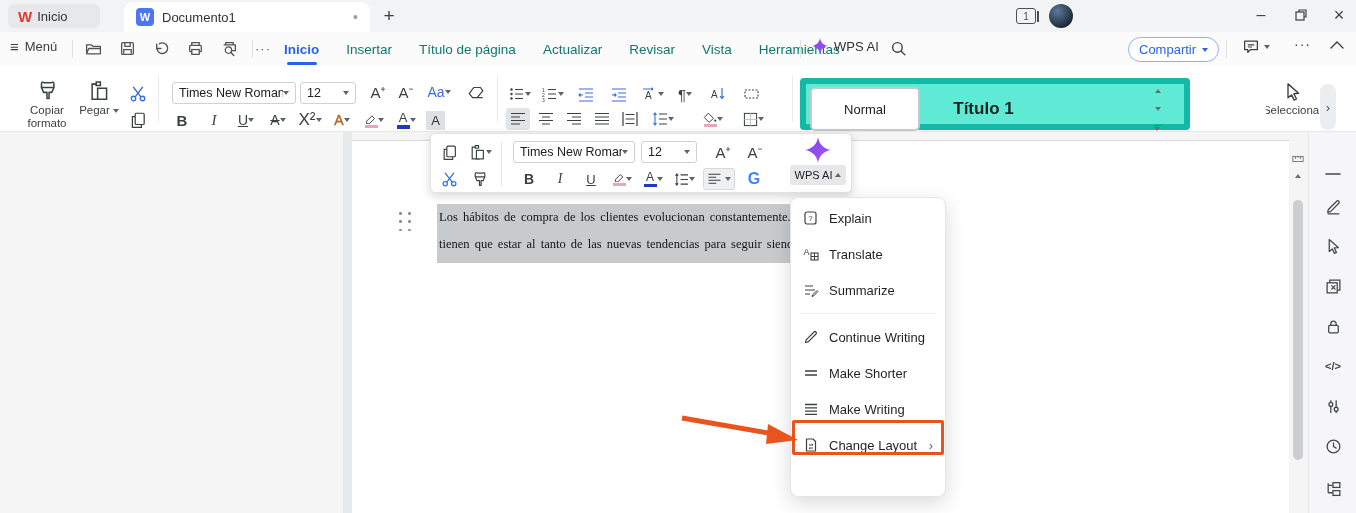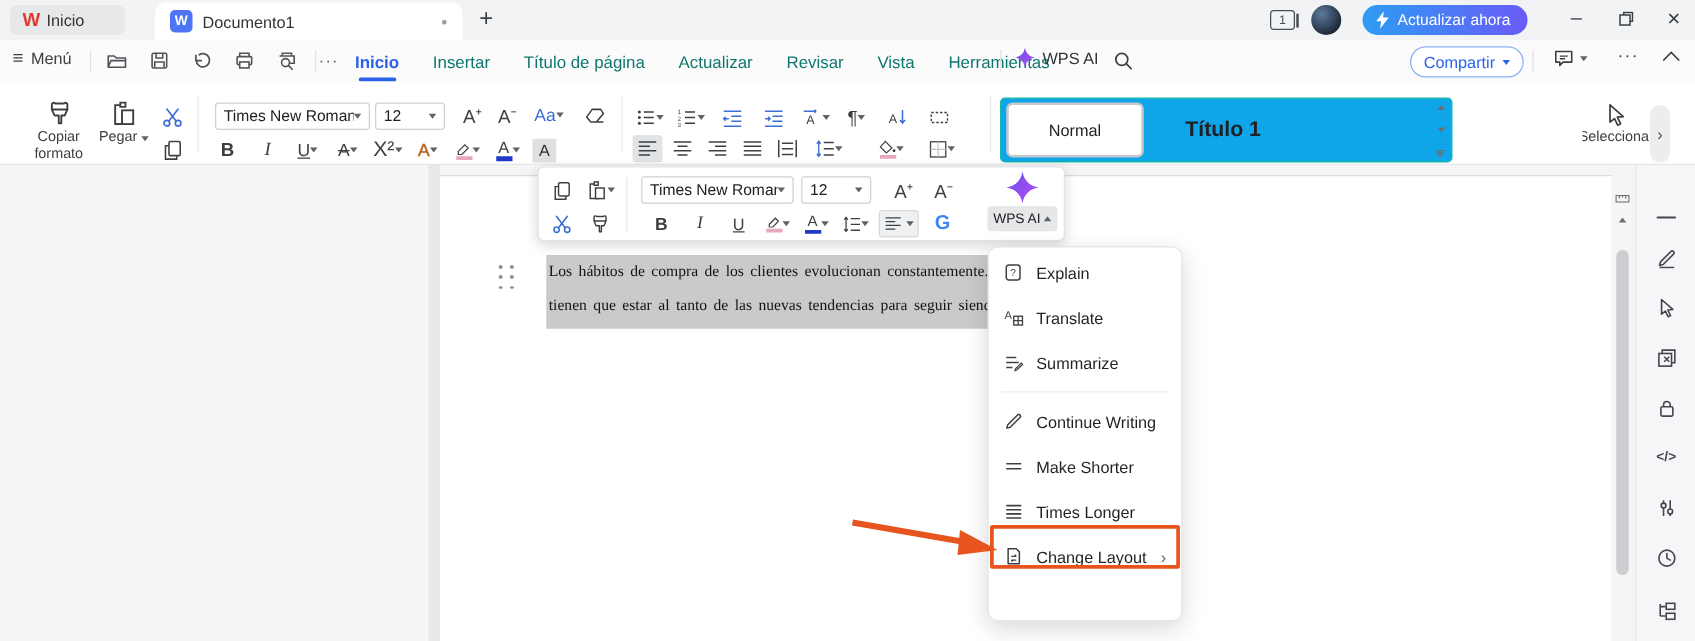--- a/index.html
+++ b/index.html
@@ -46,21 +46,21 @@
   .big-btn{position:absolute;display:flex;flex-direction:column;align-items:center;gap:2px;font-size:11.5px;color:#3c4043;cursor:pointer;text-align:center;line-height:1.15}
   .sm{width:24px;height:24px;display:flex;align-items:center;justify-content:center;cursor:pointer;color:#3c4043}
   .combo{border:1px solid #CFD1D4;border-radius:3px;background:#fff;display:flex;align-items:center;justify-content:space-between;padding:0 6px;font-size:12.5px;color:#202124;cursor:pointer}
   .rrow{position:absolute;display:flex;align-items:center}
   .fc-a{display:flex;flex-direction:column;align-items:center;line-height:1;cursor:pointer}
   .fc-a .bar{width:13px;height:3.5px;background:#2038C8;margin-top:1px}
   .hl-bar{width:13px;height:3px;background:#E7A7B8;margin-top:1px}
   .char-box{width:19px;height:19px;background:#DFE0E2;display:flex;align-items:center;justify-content:center;font-size:13px;cursor:pointer}
   .align-btn{width:24px;height:22px;display:flex;align-items:center;justify-content:center;border-radius:3px;cursor:pointer}
   .align-btn.sel{background:#E2E3E5}
-  .styles-box{position:absolute;left:800px;top:78px;width:362px;height:52px;border:1px solid #14b8a6;border-radius:4px;background:#0ea5e9}
+  .styles-box{position:absolute;left:800px;top:78px;width:390px;height:52px;border:6px solid #14b8a6;border-radius:4px;background:#5eead4}
   .style-cell{position:absolute;top:3px;height:44px;display:flex;align-items:center;justify-content:center;cursor:pointer;color:#202124}
   .style-cell.sel{border:2px solid #C6C8CB;border-radius:5px;background:#fff}
   .gal-scroll{position:absolute;left:344px;top:2px;width:15px;height:48px;display:flex;flex-direction:column;align-items:center;justify-content:space-between;padding:3px 0;color:#6b6f74}
   .tri-u{width:0;height:0;border-left:3.5px solid transparent;border-right:3.5px solid transparent;border-bottom:4px solid #6b6f74}
   .tri-d{width:0;height:0;border-left:3.5px solid transparent;border-right:3.5px solid transparent;border-top:4px solid #6b6f74}
   .expand-strip{position:absolute;left:1320px;top:84px;width:16px;height:46px;background:#ECEDEF;border-radius:8px;display:flex;align-items:center;justify-content:center;color:#4a4f55;cursor:pointer;font-size:13px}
   
   .canvas{position:absolute;left:0;top:132px;width:1356px;height:381px;background:#F5F5F6}
   .canvas-gap{position:absolute;left:343px;top:0;width:9px;height:381px;background:#E7E8EA}
   .page{position:absolute;left:352px;top:8px;width:937px;height:373px;background:#fff;border-top:1px solid #DADBDD}
@@ -99,28 +99,20 @@
     </div>
     <div class="doc-tab">
       <span class="doc-icon">W</span>
       <span>Documento1</span>
       <span class="doc-dot">•</span>
     </div>
     <div class="plus-btn">+</div>
 
     <div class="win-badge">1</div>
     <div class="avatar"></div>
-    <div class="update-btn">
-      <span>
-        <svg width="12" height="14" viewBox="0 0 12 14">
-            <polygon points="7,0 1,8 5,8 4,14 11,5 6.5,5" fill="#fff"></polygon>
-          </svg>
-      </span>
-      <span>Actualizar ahora</span>
-    </div>
     <div class="winctl" style="left:1244px">–</div>
     <div class="winctl" style="left:1284px">
       <svg width="12" height="12" viewBox="0 0 12 12">
           <rect x="1" y="3" width="8" height="8" fill="none" stroke="#3c4043" stroke-width="1.2"></rect>
           <path d="M4 3 V1 H11 V8 H9" fill="none" stroke="#3c4043" stroke-width="1.2"></path>
         </svg>
     </div>
     <div class="winctl" style="left:1322px;font-size:18px">×</div>
   </div>
 
@@ -595,21 +587,21 @@
     <div class="ai-item">
       <svg width="16" height="16" viewBox="0 0 16 16">
           <path d="M2 6 H14 M2 10 H14" stroke="#3c4043" stroke-width="1.3"></path>
         </svg>
       <span>Make Shorter</span>
     </div>
     <div class="ai-item">
       <svg width="16" height="16" viewBox="0 0 16 16">
           <path d="M2 3.5 H14 M2 6.8 H14 M2 10.1 H14 M2 13.4 H14" stroke="#3c4043" stroke-width="1.3"></path>
         </svg>
-      <span>Times Longer</span>
+      <span>Make Writing</span>
     </div>
     <div class="ai-item">
       <svg width="16" height="16" viewBox="0 0 16 16">
           <path d="M3.5 2 H10 L12.5 4.5 V14 H3.5 Z" fill="none" stroke="#3c4043" stroke-width="1.2" stroke-linejoin="round"></path>
           <path d="M6 8 H10 M10 8 L8.8 6.8 M6 11 H10 M6 11 L7.2 12.2" stroke="#3c4043" stroke-width="1" fill="none"></path>
         </svg>
       <span>Change Layout</span>
       <span class="chev">›</span>
     </div>
     <div class="ai-hl"></div>

